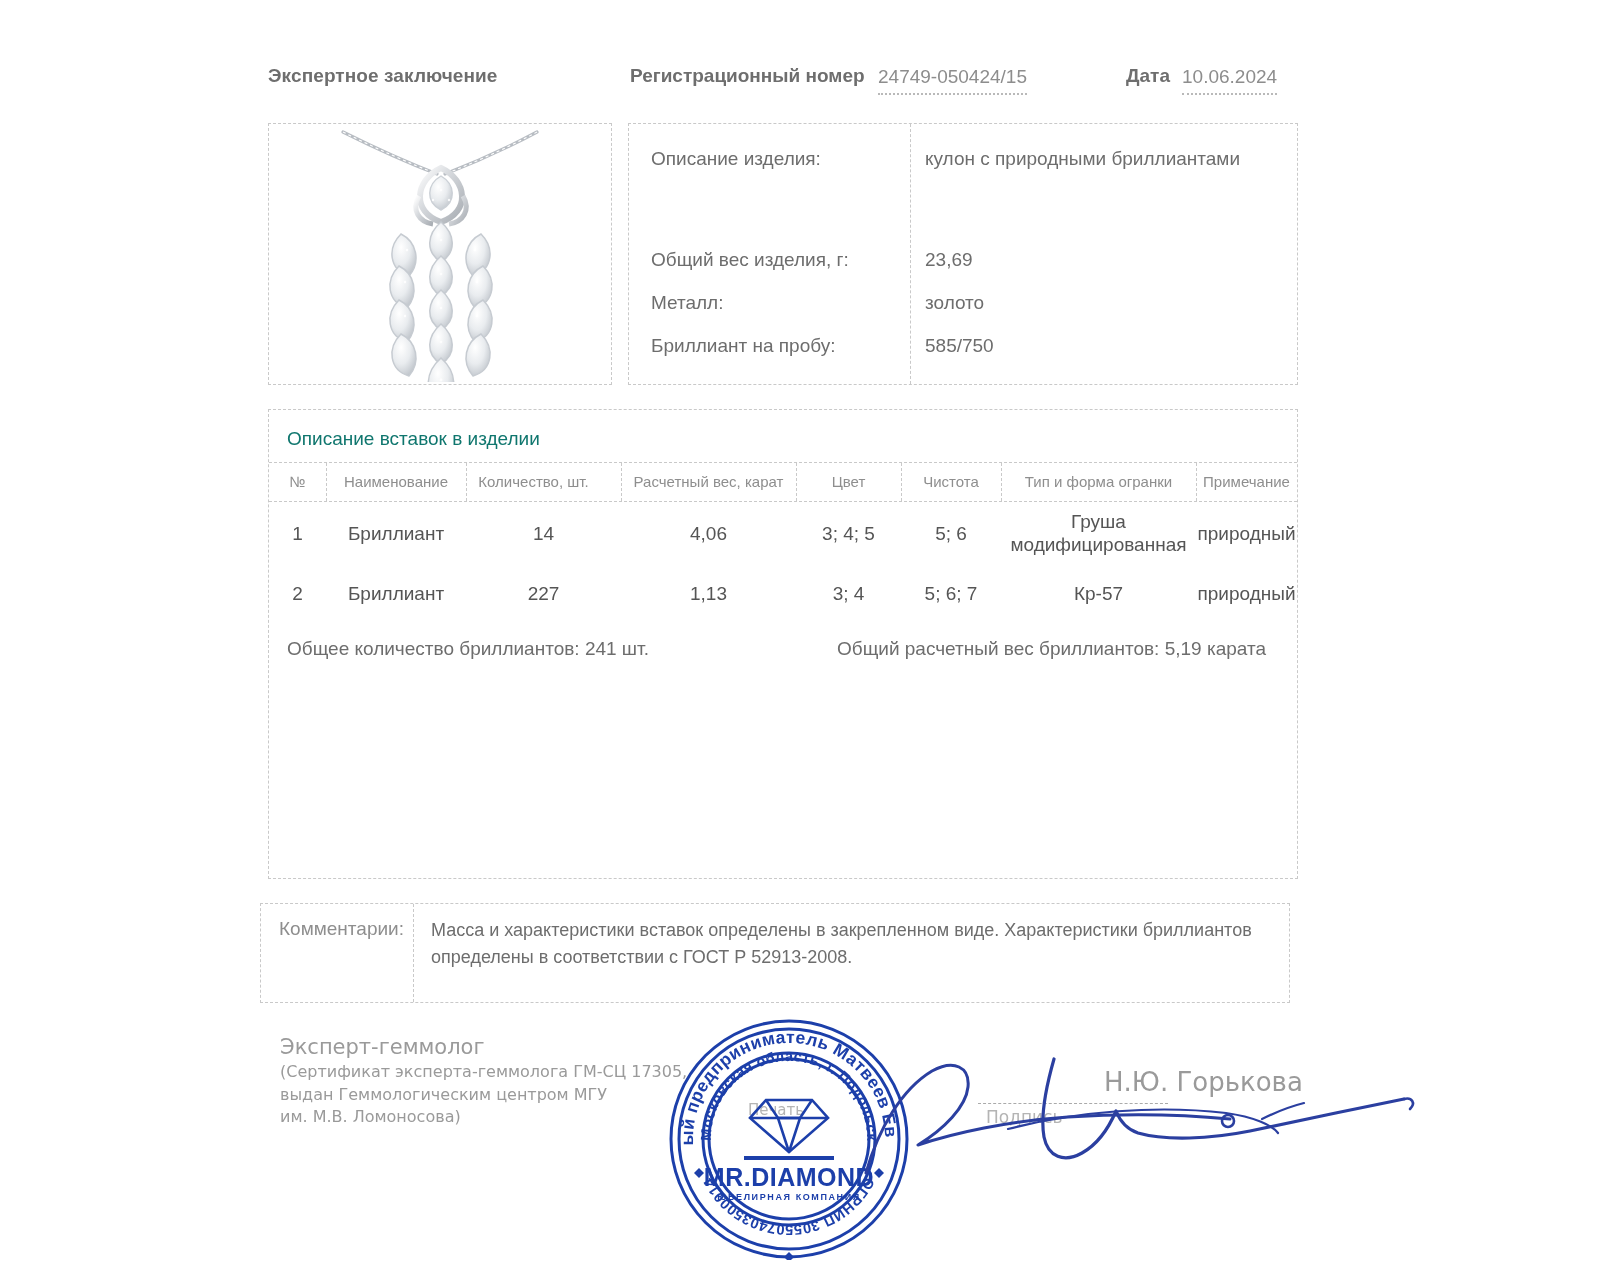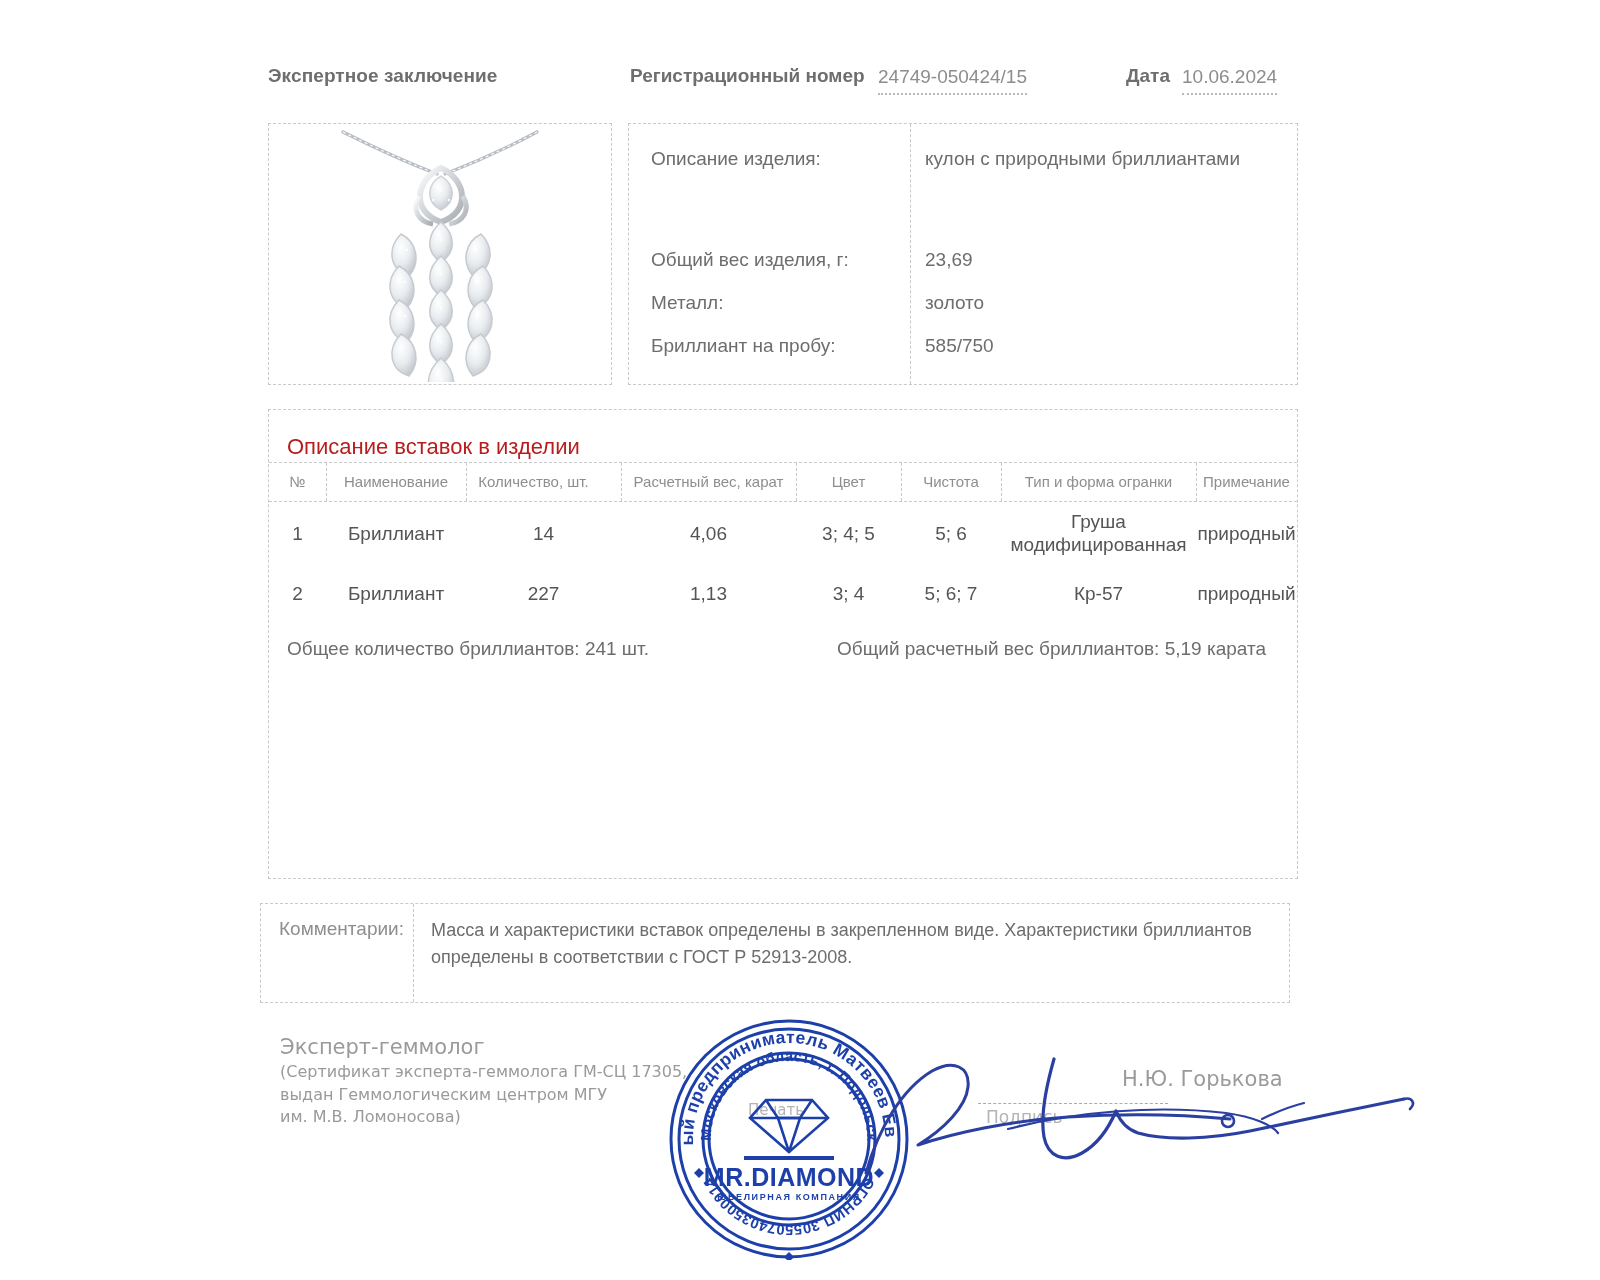--- a/index.html
+++ b/index.html
@@ -31,21 +31,21 @@
   .pend-svg{position:absolute;left:50%;top:6px;transform:translateX(-50%);}
 
   .info-box{left:628px;top:100px;width:670px;height:262px;}
   .info-div{position:absolute;left:281px;top:0;bottom:0;border-left:1px dashed #c9c9c9;}
   .info-row{position:absolute;left:0;right:0;height:28px;}
   .info-label{position:absolute;left:22px;top:0;font-size:19px;color:#6d6d6d;white-space:nowrap;}
   .info-value{position:absolute;left:296px;top:0;font-size:19px;color:#6d6d6d;white-space:nowrap;}
 
   
   .ins-box{left:268px;top:386px;width:1030px;height:470px;}
-  .ins-title{position:absolute;left:18px;top:24px;font-size:22px;color:#b91c1c;}
+  .ins-title{position:absolute;left:18px;top:18px;font-size:19px;color:#0f766e;}
   .ins-head{position:absolute;left:0;top:52px;width:100%;height:40px;
             border-top:1px dashed #c9c9c9;border-bottom:1px dashed #c9c9c9;box-sizing:border-box;}
   .ins-head .cell{position:absolute;top:0;height:100%;display:flex;align-items:center;
                   justify-content:center;font-size:15px;color:#8e8e8e;text-align:center;line-height:1.15;}
   .vdiv{position:absolute;top:0;height:100%;border-left:1px dashed #c9c9c9;}
 
   .ins-row{position:absolute;left:0;width:100%;height:56px;}
   .ins-row .cell{position:absolute;top:0;height:100%;display:flex;align-items:center;
                  justify-content:center;font-size:19px;color:#555;text-align:center;line-height:1.2;}
 
@@ -65,21 +65,21 @@
   .exp-sub{position:absolute;left:12px;top:38px;font-size:16px;color:#9a9a9a;line-height:1.42;
            font-family:"DejaVu Sans",sans-serif;white-space:pre-line;}
 
   .seal-wrap{position:absolute;left:400px;top:-5px;width:242px;height:242px;}
   .seal-label{position:absolute;left:480px;top:78px;font-size:15px;color:#b4b4b4;
               font-family:"DejaVu Sans",sans-serif;}
 
   .sig-line{position:absolute;left:710px;top:80px;width:190px;border-top:1px dashed #aaa;}
   .sig-label{position:absolute;left:718px;top:84px;font-size:17px;color:#b4b4b4;
              font-family:"DejaVu Sans",sans-serif;}
-  .sig-name{position:absolute;left:854px;top:44px;font-size:21px;color:#9a9a9a;
+  .sig-name{position:absolute;left:836px;top:44px;font-size:26px;color:#9a9a9a;
             font-family:"DejaVu Sans",sans-serif;white-space:nowrap;}
   .sig-svg{position:absolute;left:590px;top:10px;}
 </style>
 </head>
 <body>
 
 <div class="page">
 
   <div class="hdr">
     <div class="hdr-title">Экспертное заключение</div>

